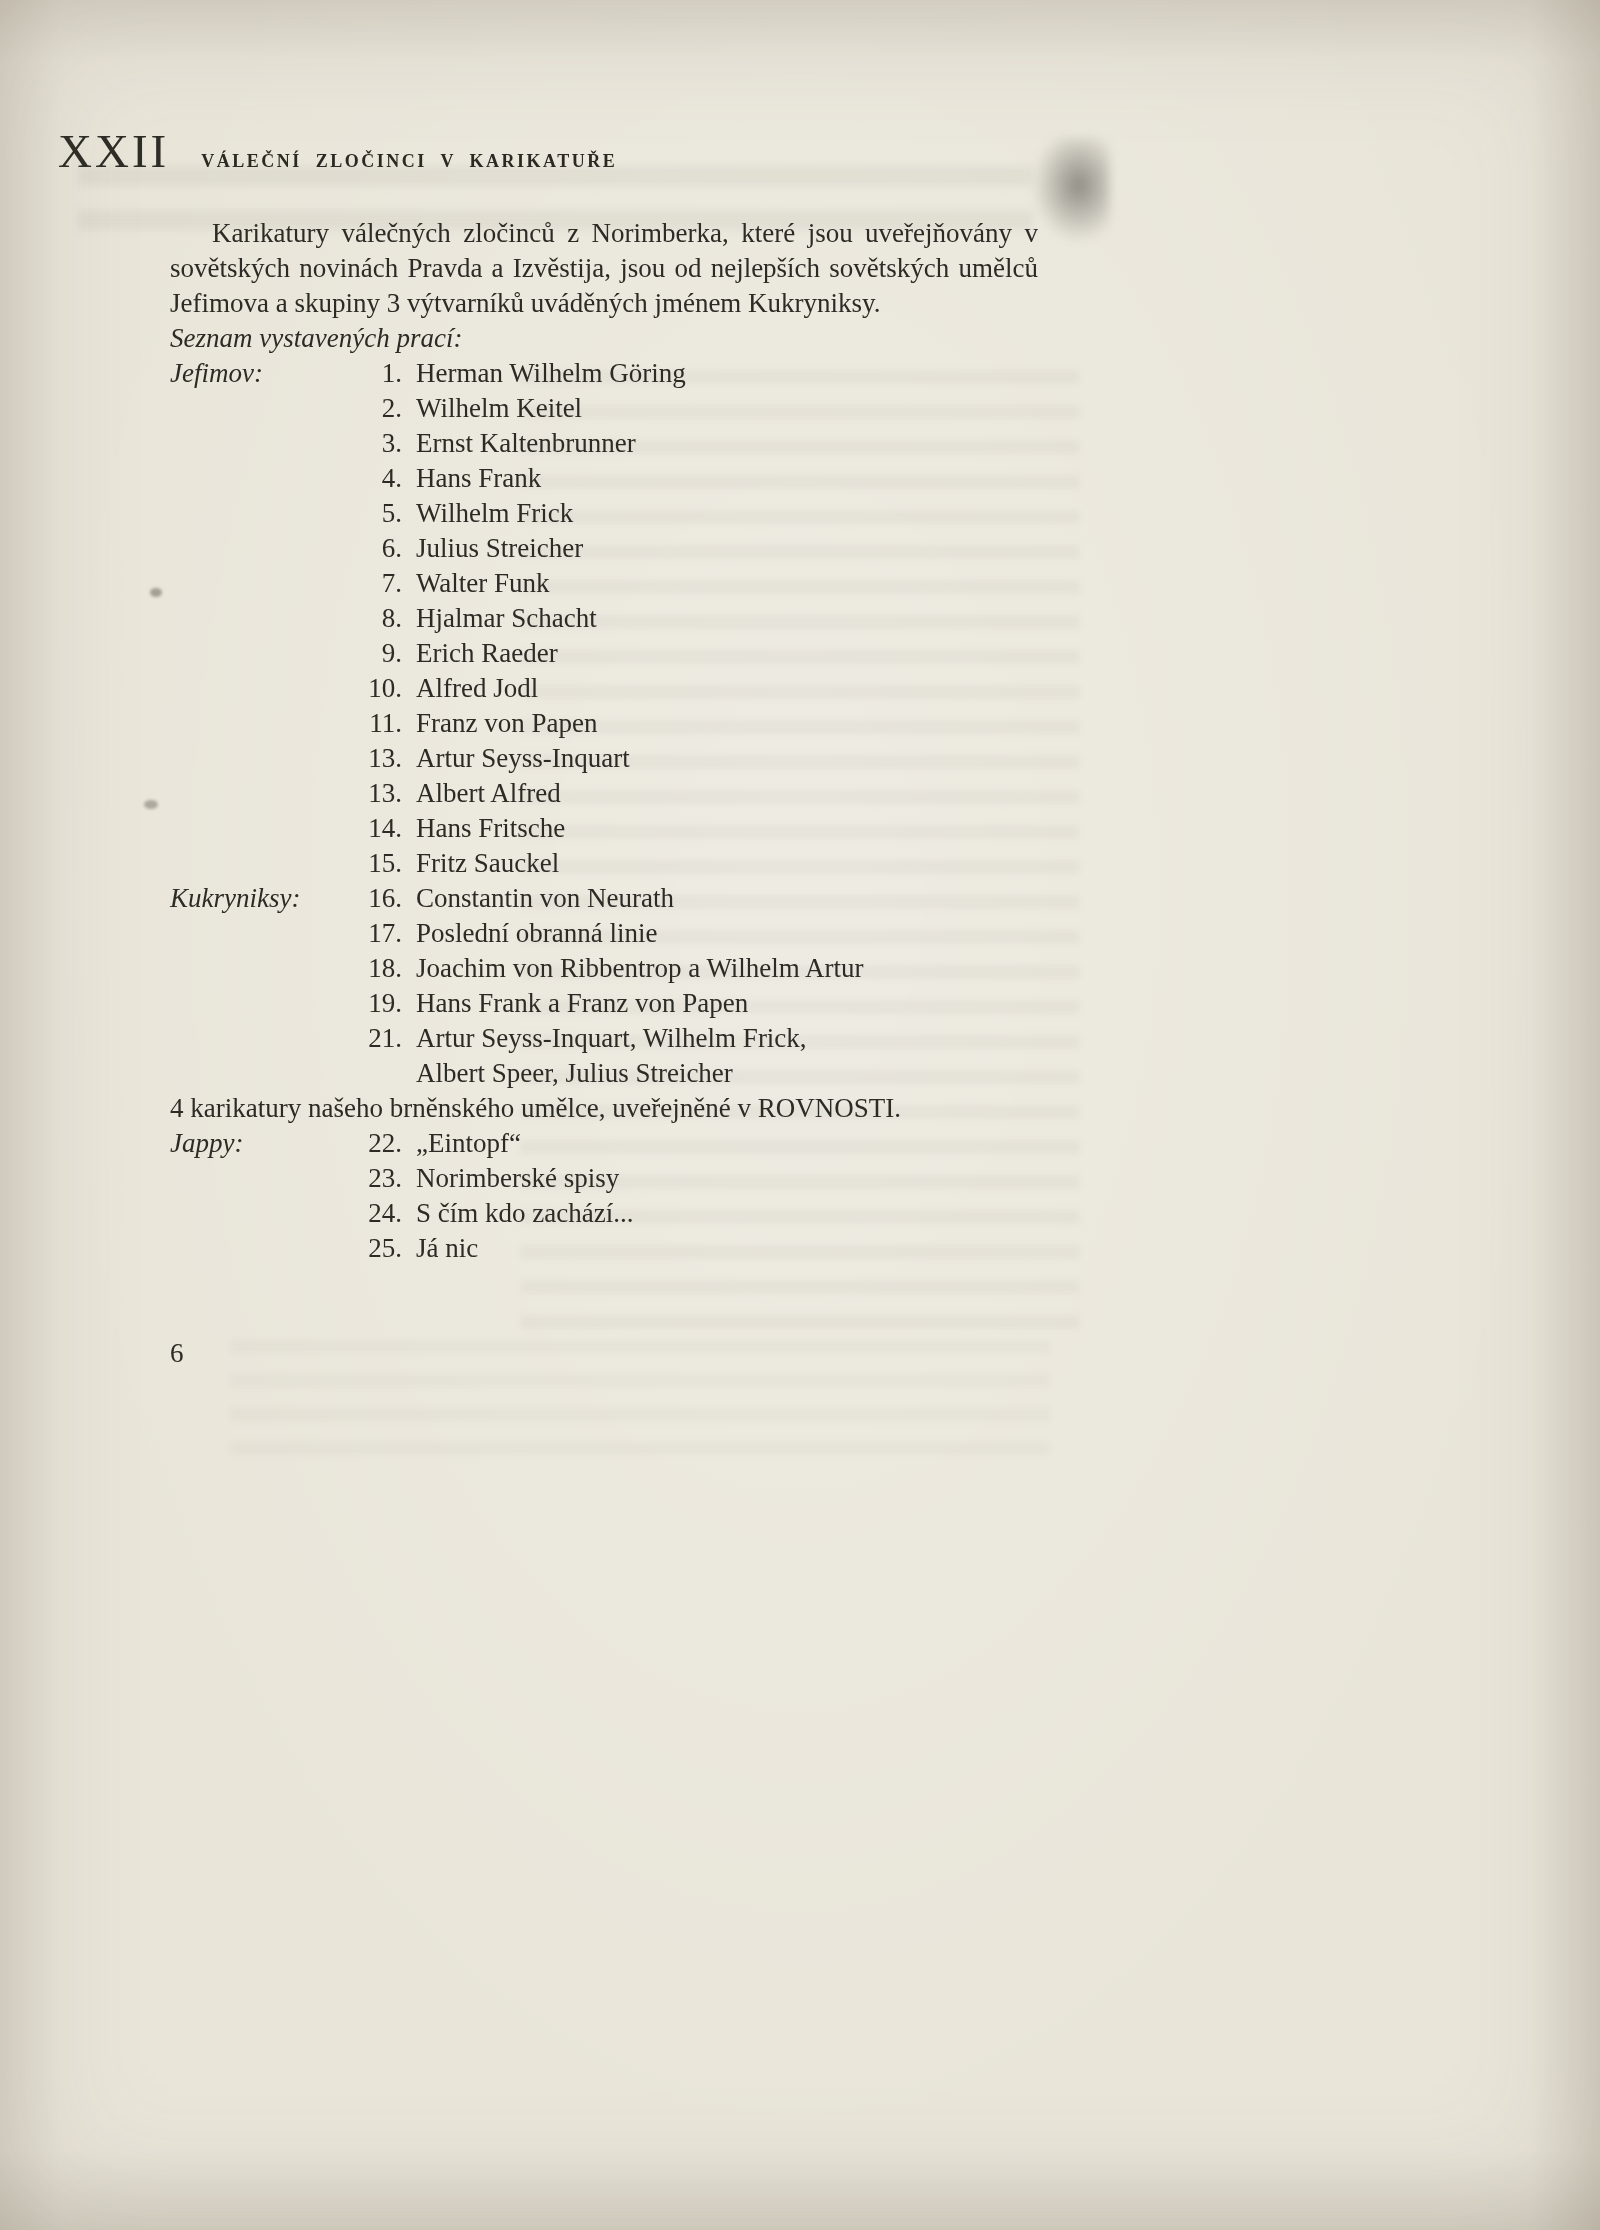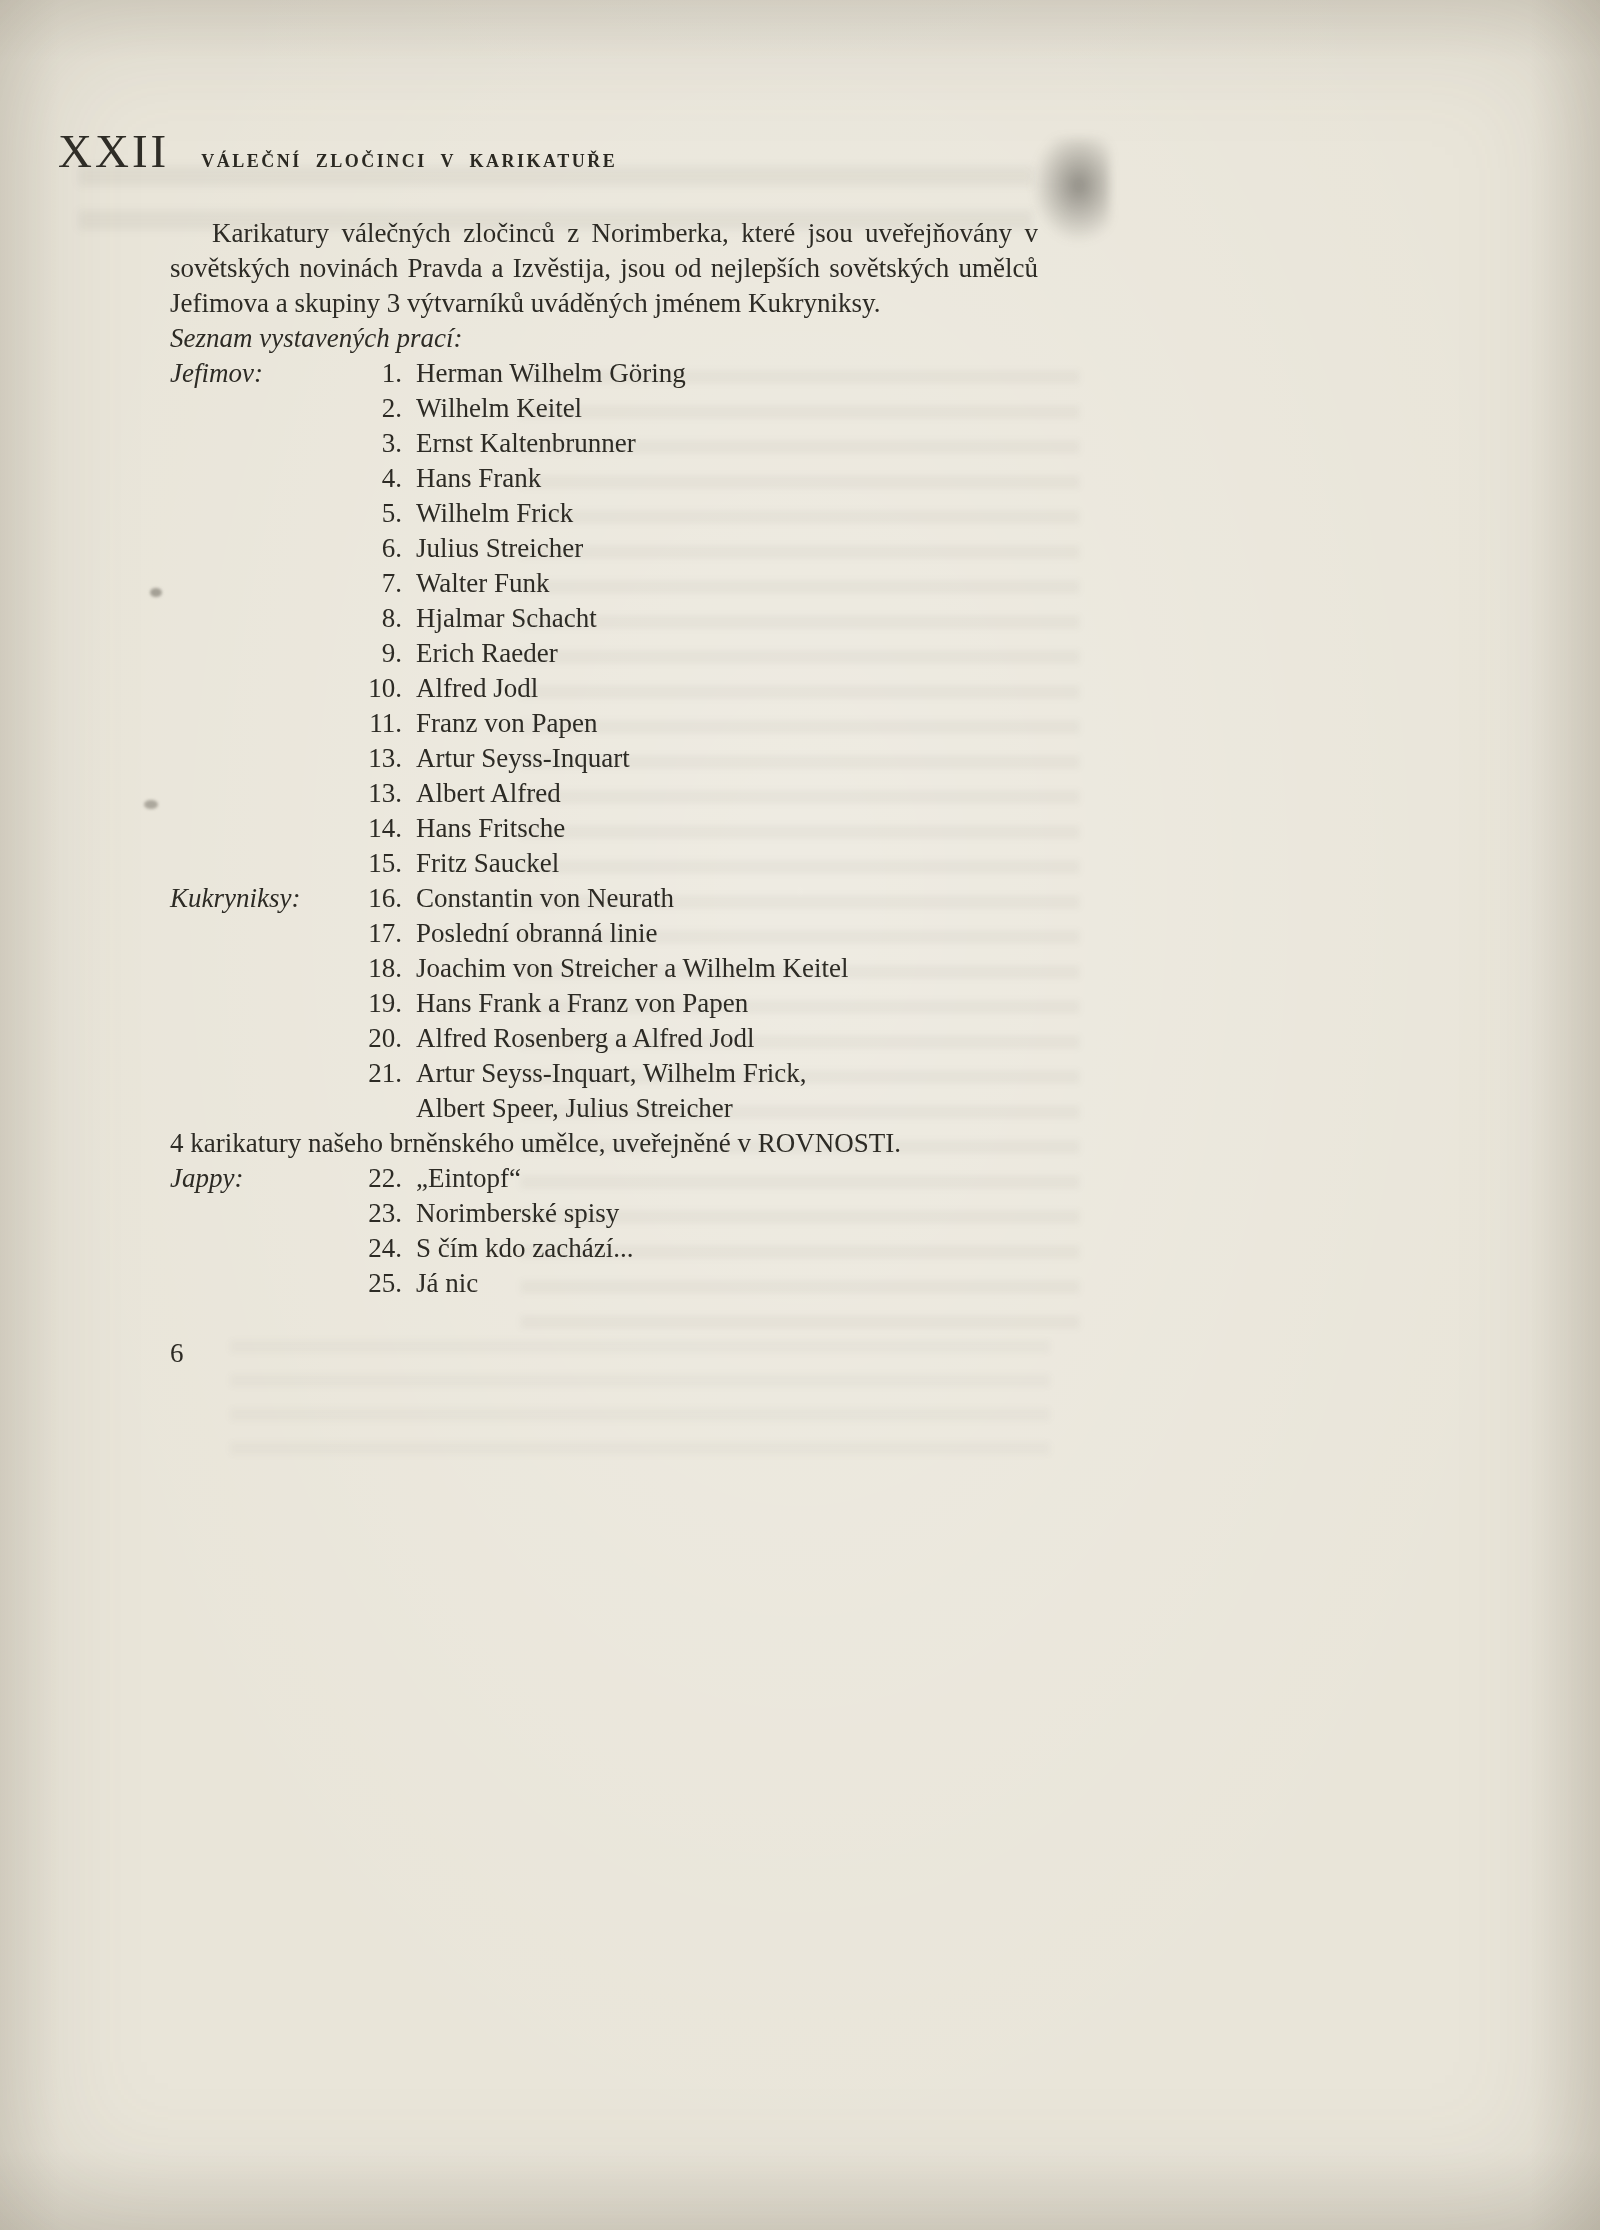--- a/index.html
+++ b/index.html
@@ -181,31 +181,26 @@
           <span class="txt">Constantin von Neurath</span>
         </div>
       <div class="row">
           <span class="lbl"></span>
           <span class="num">17.</span>
           <span class="txt">Poslední obranná linie</span>
         </div>
       <div class="row">
           <span class="lbl"></span>
           <span class="num">18.</span>
-          <span class="txt">Joachim von Streicher a Wilhelm Keitel</span>
+          <span class="txt">Joachim von Ribbentrop a Wilhelm Artur</span>
         </div>
       <div class="row">
           <span class="lbl"></span>
           <span class="num">19.</span>
           <span class="txt">Hans Frank a Franz von Papen</span>
-        </div>
-      <div class="row">
-          <span class="lbl"></span>
-          <span class="num">20.</span>
-          <span class="txt">Alfred Rosenberg a Alfred Jodl</span>
         </div>
       <div class="row">
           <span class="lbl"></span>
           <span class="num">21.</span>
           <span class="txt">Artur Seyss-Inquart, Wilhelm Frick,</span>
         </div>
       <div class="row">
           <span class="lbl"></span>
           <span class="num"></span>
           <span class="txt">Albert Speer, Julius Streicher</span>

